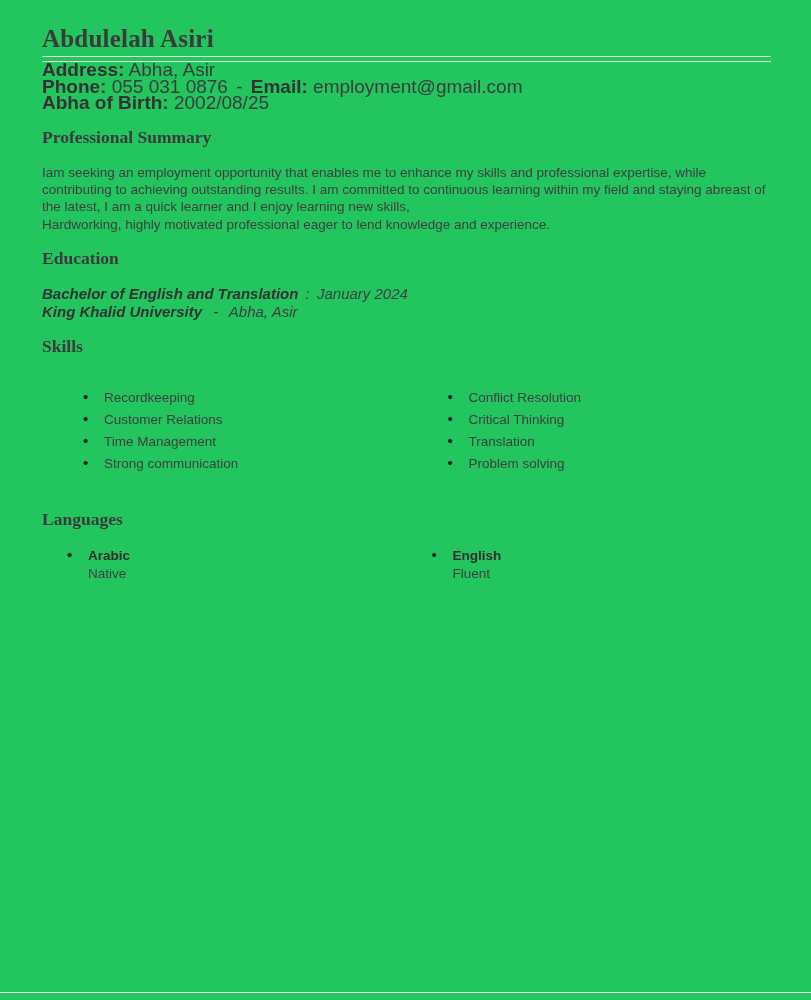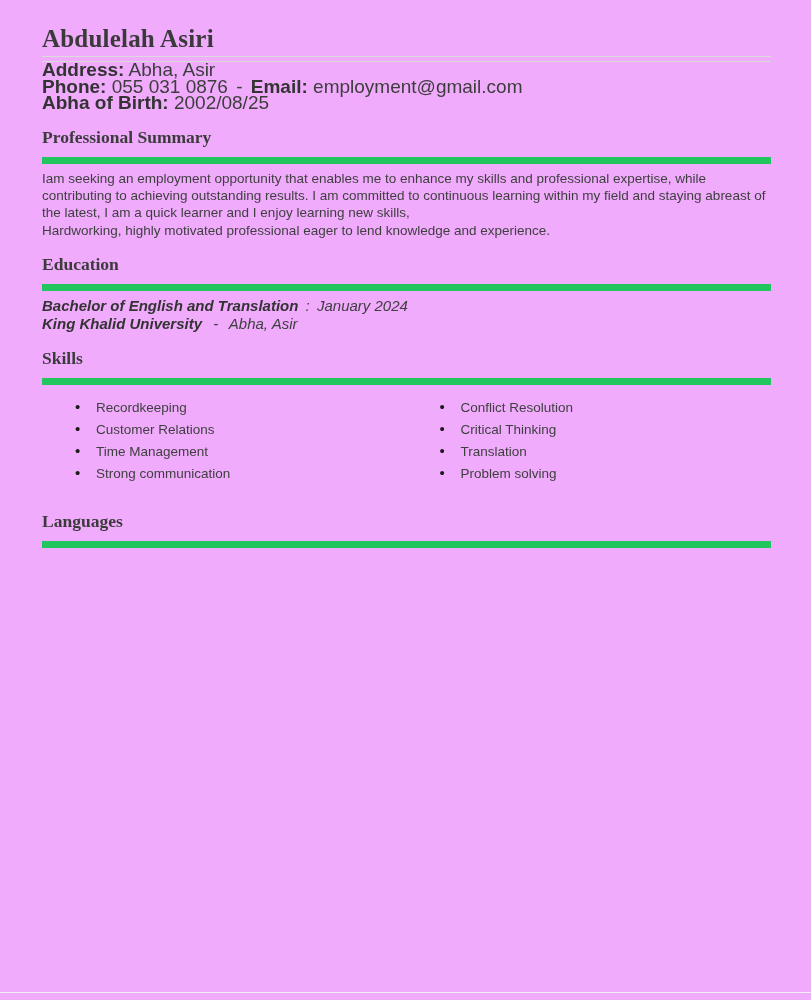--- a/index.html
+++ b/index.html
@@ -1,20 +1,20 @@
 <!DOCTYPE html>
 <html><head>
 <meta charset="utf-8">
 <style>
   html, body { margin: 0; padding: 0; background: #ffffff; }
   .page {
     position: relative;
     width: 811px;
     height: 1000px;
-    background: #f0abfc;
+    background: #22c55e;
     font-family: "Liberation Sans", sans-serif;
     color: #3f3f3f;
     overflow: hidden;
     box-sizing: border-box;
     padding: 24px 40px 0 42px;
   }
   .name {
     margin: 0;
     font-family: "Liberation Serif", serif;
     font-weight: 700;
@@ -31,38 +31,38 @@
   }
   .contact { font-size: 19px; line-height: 16.5px; color: #3d3d3d; }
   .b { font-weight: 700; color: #333333; }
   .section-title {
     margin: 15px 0 0 0;
     font-family: "Liberation Serif", serif;
     font-weight: 700;
     font-size: 17.5px;
     color: #3b3b3b;
     line-height: 21px;
-    border-bottom: 7px solid #22c55e;
+    border-bottom: 1px solid #22c55e;
     padding-bottom: 9px;
   }
   .summary-text {
     margin: 6px 0 0 0;
     font-size: 13.5px;
     line-height: 17.4px;
     color: #3f3f3f;
   }
   .edu { margin-top: 6px; font-size: 15px; line-height: 18px; font-style: italic; }
   .sep { margin: 0 3px; }
   .sep-wide { margin: 0 7px; }
   .two-col {
     display: grid;
     grid-template-columns: 1fr 1fr;
     margin-top: 7px;
   }
-  .bullet-list { list-style: none; margin: 8px; padding: 0; }
+  .bullet-list { list-style: none; margin: 16px; padding: 0; }
   .bullet-list li {
     position: relative;
     padding-left: 46px;
     font-size: 13.5px;
     line-height: 15px;
     margin-bottom: 7px;
     color: #3f3f3f;
   }
   .bullet-list li::before {
     content: "\2022";
@@ -147,15 +147,25 @@
     </ul>
     <ul class="bullet-list">
       <li>Conflict Resolution</li>
       <li>Critical Thinking</li>
       <li>Translation</li>
       <li>Problem solving</li>
     </ul>
   </div>
 
   <h2 class="section-title">Languages</h2>
+  <div class="two-col">
+    <div class="lang-item">
+      <div class="lang-name">Arabic</div>
+      <div class="lang-level">Native</div>
+    </div>
+    <div class="lang-item">
+      <div class="lang-name">English</div>
+      <div class="lang-level">Fluent</div>
+    </div>
+  </div>
 
   <div class="bottom-line"></div>
 </div>
 
 </body></html>

